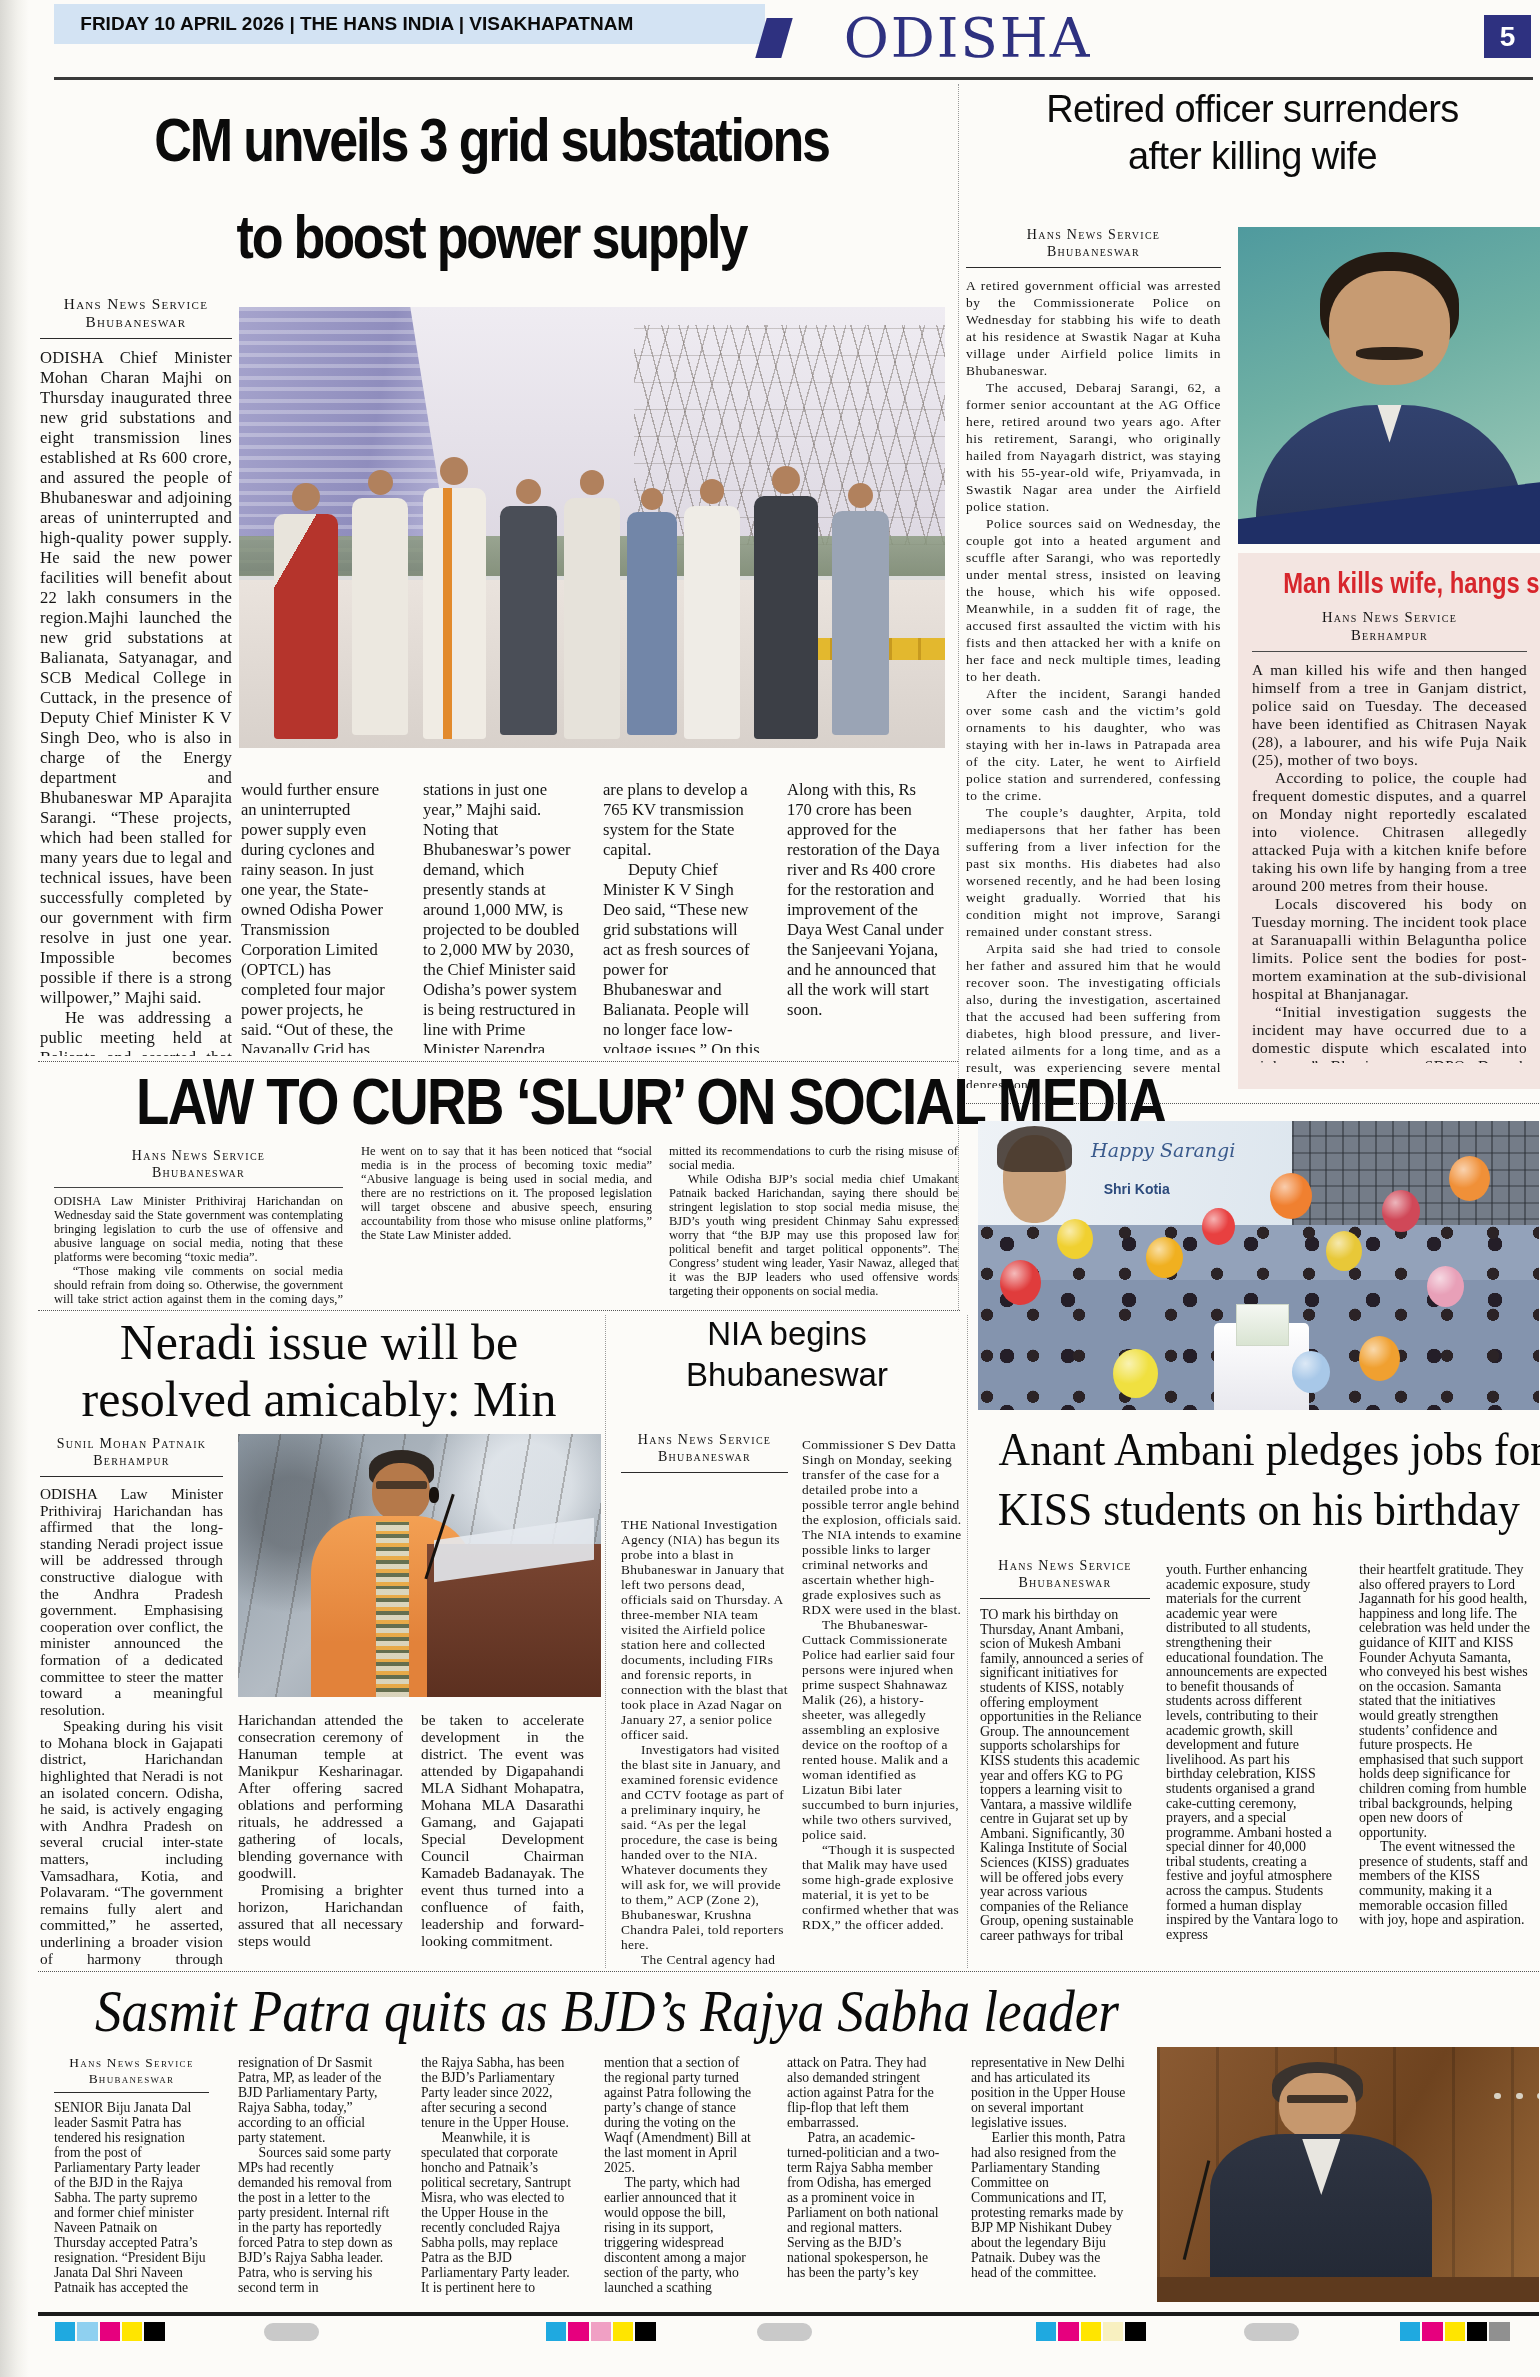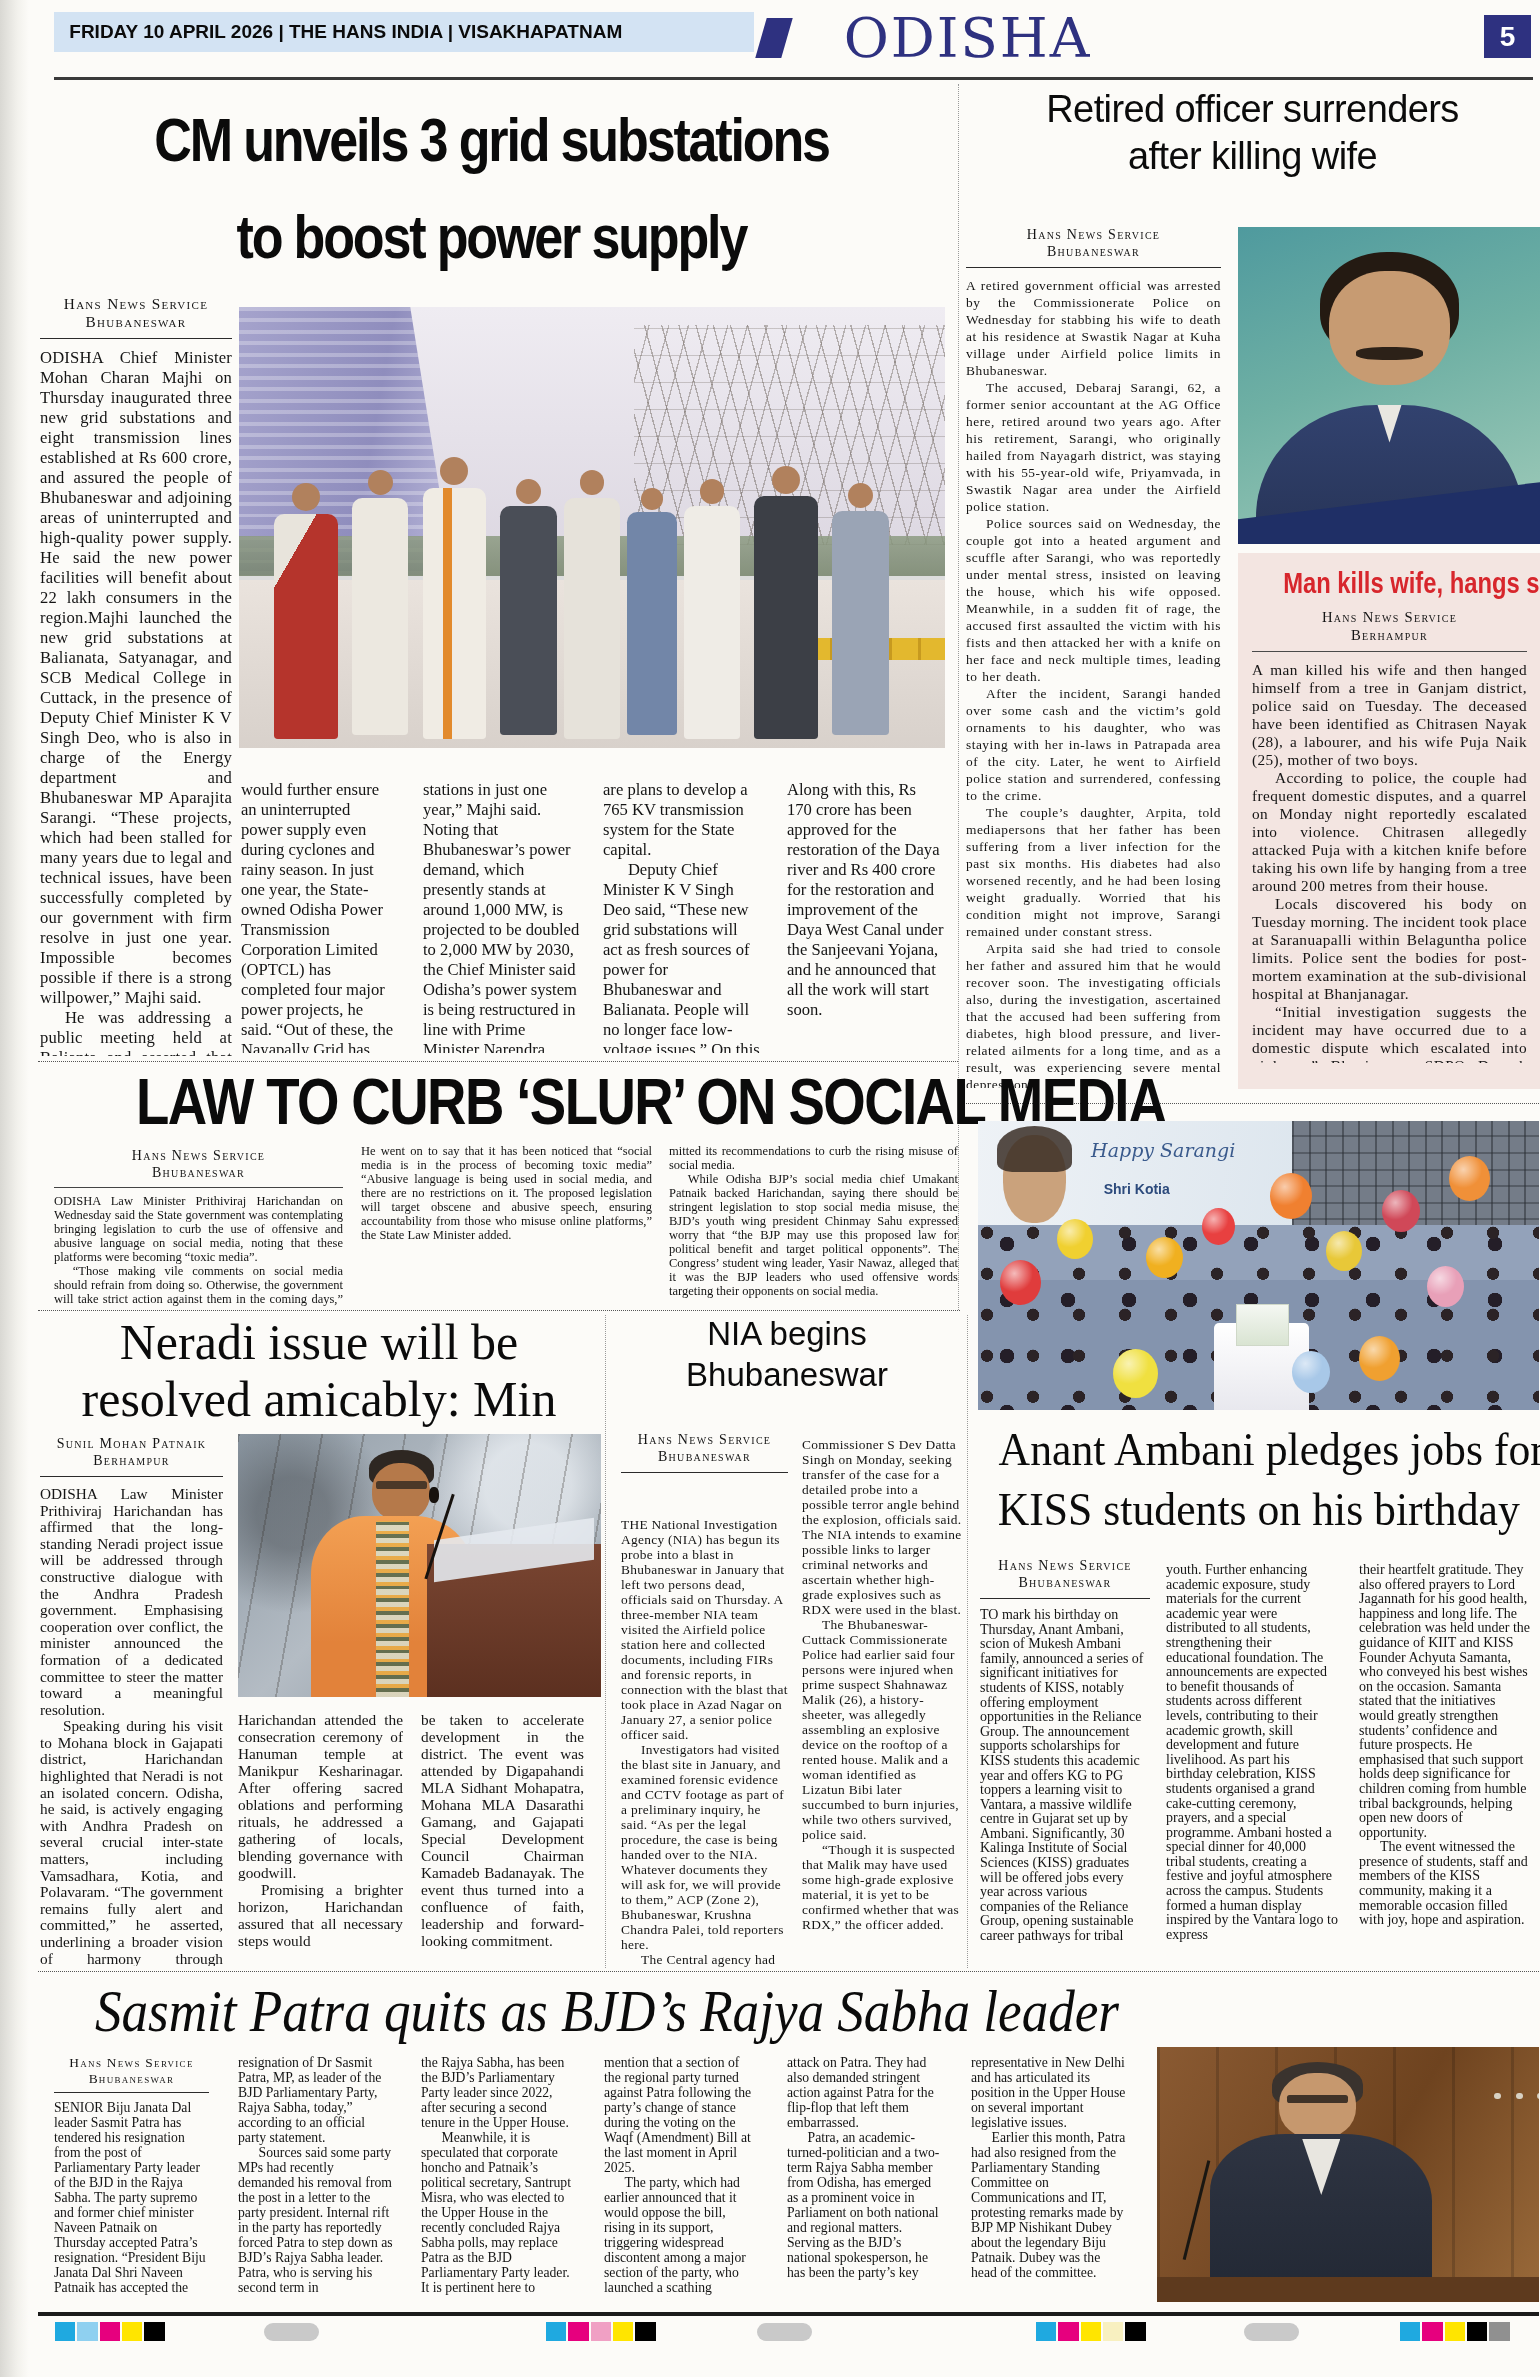--- a/index.html
+++ b/index.html
@@ -52,21 +52,21 @@
   .swatch{display:inline-block;width:20.4px;height:19px;margin-right:1.9px;vertical-align:top;}
   .pill{position:absolute;top:2323px;width:55px;height:18px;border-radius:9px;background:#c9c9c9;}
   .thickrule{background:#1b1b1b;}
 </style>
 </head>
 <body>
 
 <div class="page">
   <div class="abs edge-shade"></div>
 
-  <div class="abs band" style="left:54px;top:12px;width:700px;height:40px;">
+  <div class="abs band" style="left:54px;top:4px;width:700px;height:40px;padding-left:11px;">
     <span class="band-text">FRIDAY 10 APRIL 2026 | THE HANS INDIA | VISAKHAPATNAM</span>
   </div>
   <div class="abs slash" style="left:761px;top:18px;width:25.5px;height:40px;"></div>
   <div class="abs odisha" style="left:824px;top:6.4px;width:287px;">ODISHA</div>
   <div class="abs pagebox" style="left:1484px;top:15.3px;width:47px;height:43px;">5</div>
   <div class="abs hrule" style="left:54px;top:77px;width:1479px;height:2.6px;"></div>
 
   <div class="abs dot-v" style="left:958px;top:84px;height:1226px;"></div>
   <div class="abs dot-v" style="left:605px;top:1315px;height:653px;"></div>
   <div class="abs dot-v" style="left:967px;top:1315px;height:653px;"></div>

